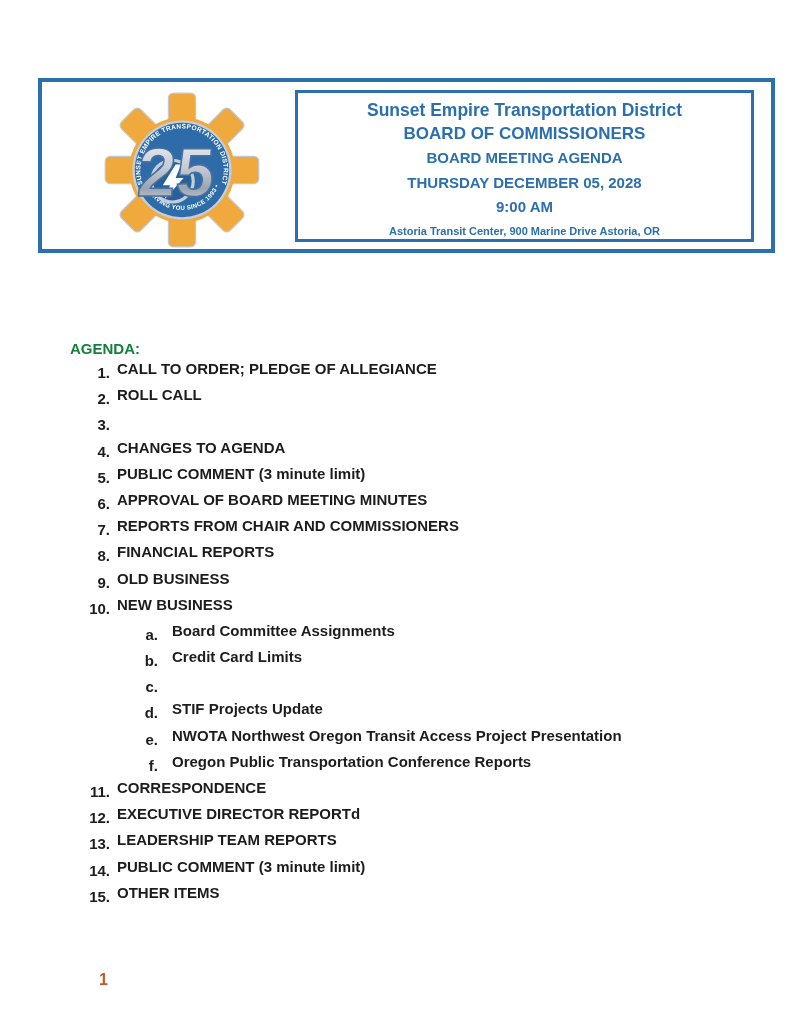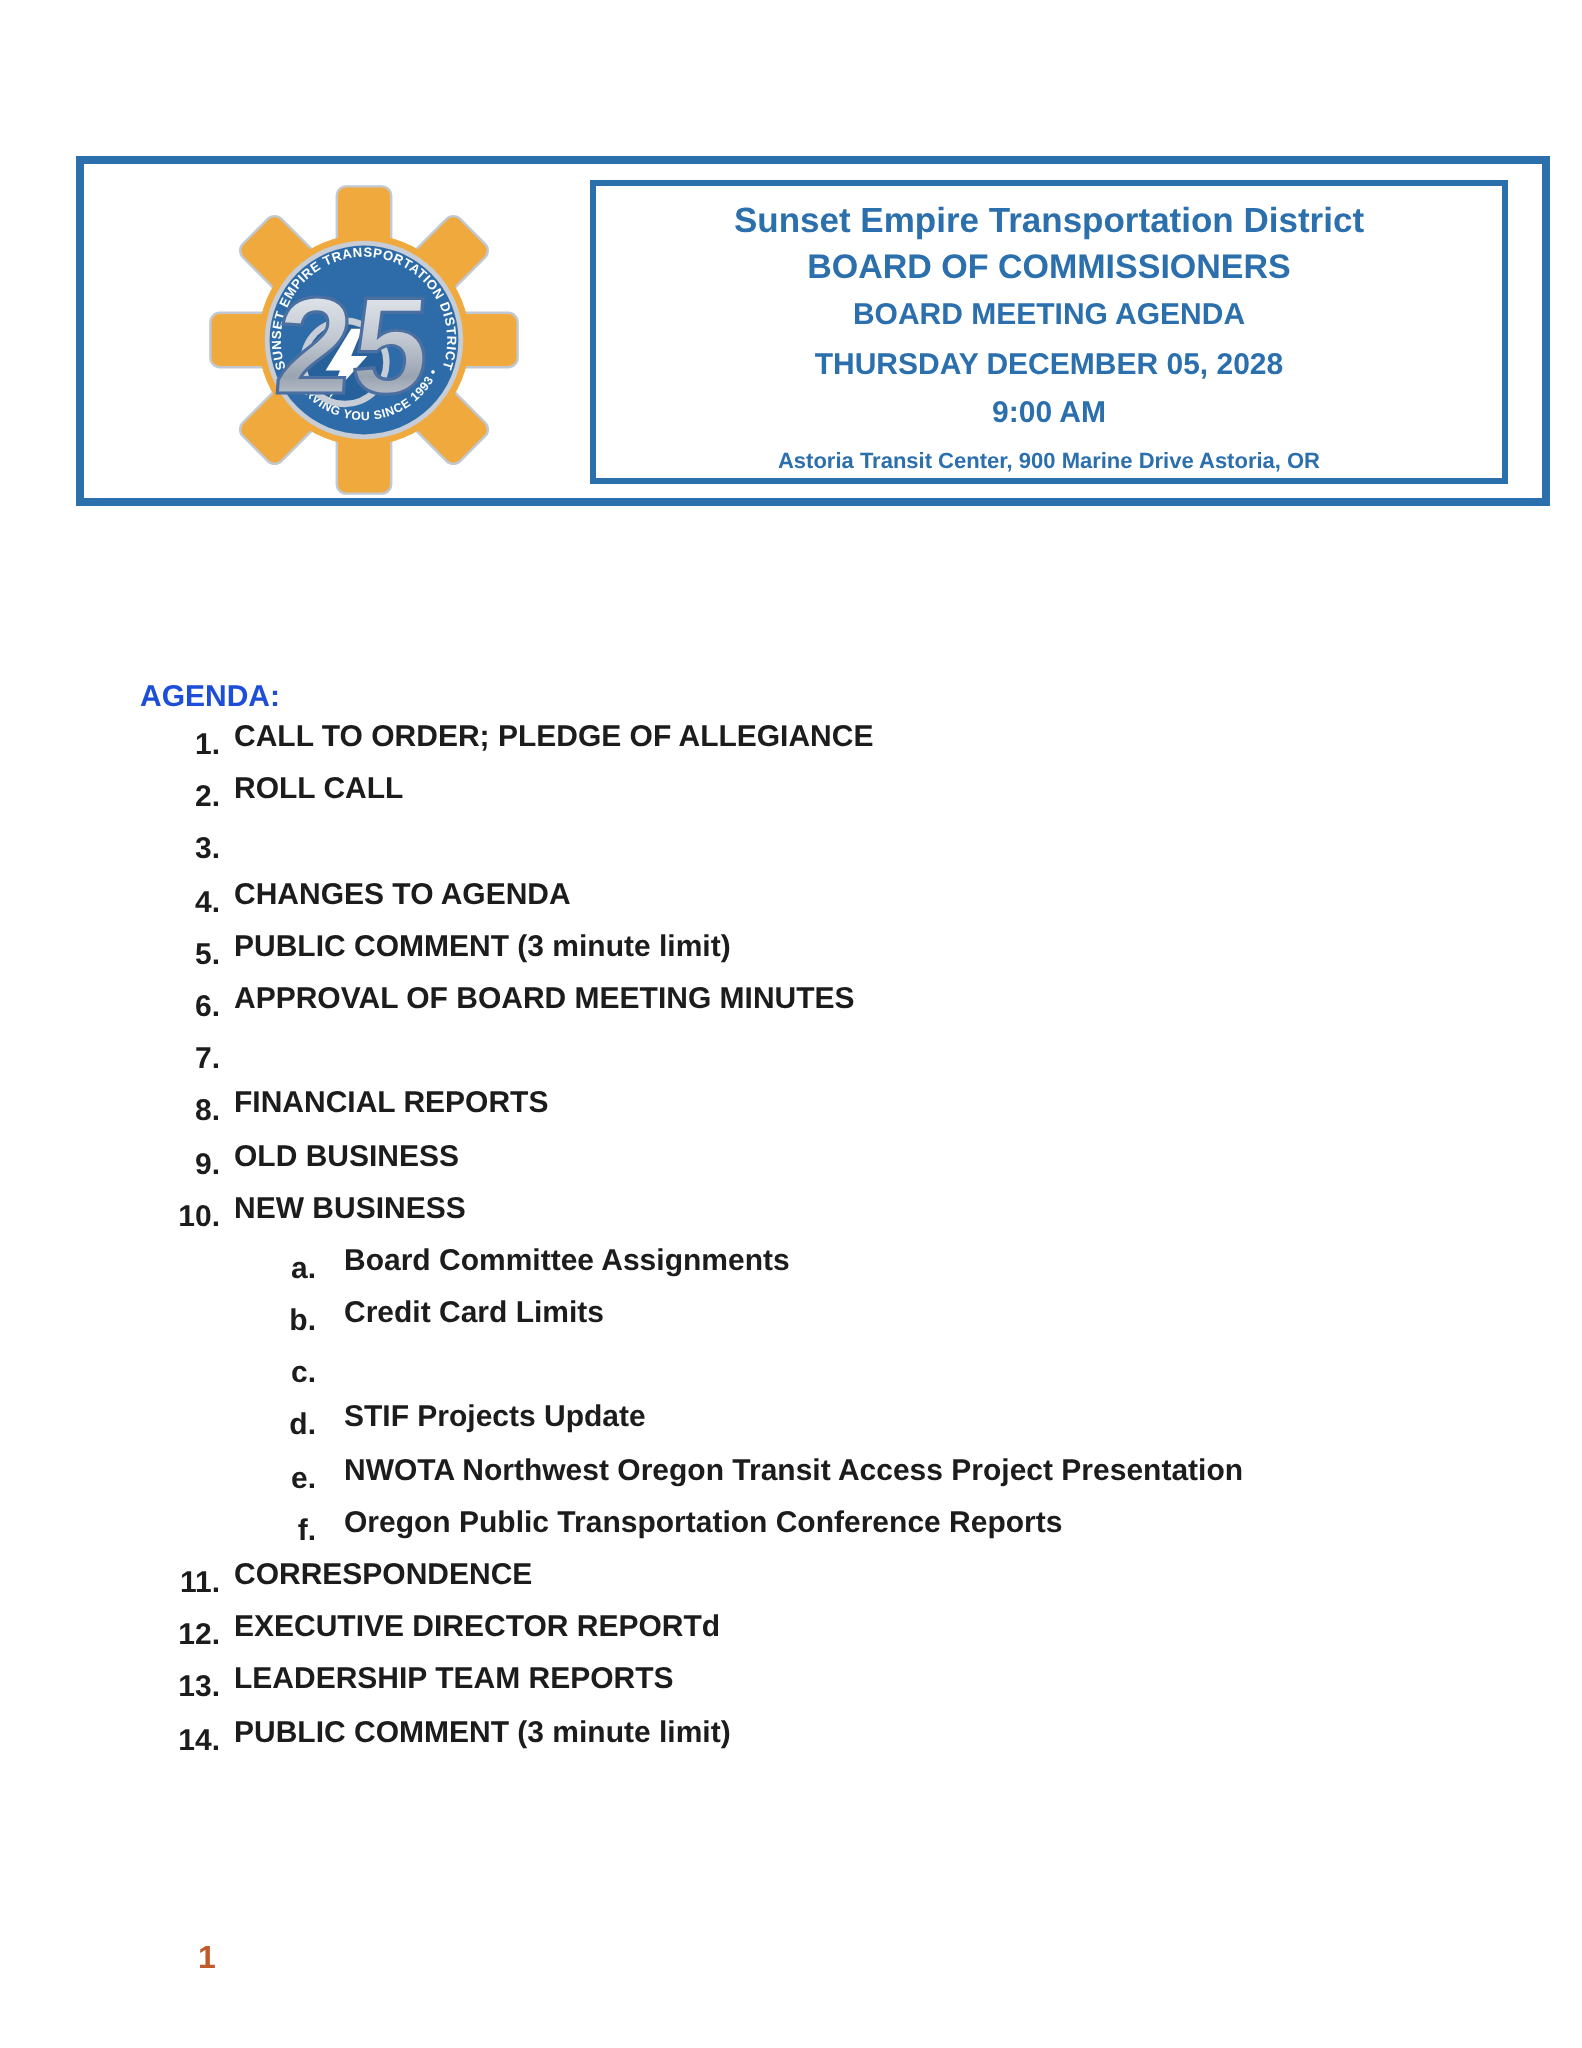--- a/index.html
+++ b/index.html
@@ -37,21 +37,21 @@
   .h-title    { font-size: 17.5px; font-weight: bold; }
   .h-subtitle { font-size: 17px;   font-weight: bold; }
   .h-doctype  { font-size: 15px;   font-weight: bold; }
   .h-date     { font-size: 15px;   font-weight: bold; }
   .h-time     { font-size: 15px;   font-weight: bold; }
   .h-location { font-size: 11px; font-weight: bold; }
 
   
   .agenda-label {
     position: absolute; left: 70px; top: 340px;
-    font-size: 15px; font-weight: bold; color: #1d4ed8;
+    font-size: 15px; font-weight: bold; color: #15803d;
   }
   .agenda {
     position: absolute; left: 70px; top: 360px; width: 660px;
     color: #1C1C1C;
   }
   .row { position: relative; height: 26.2px; font-size: 15px; font-weight: bold; }
   .row .num {
     position: absolute; left: 16px; top: 4px; width: 24px;
     text-align: right; white-space: nowrap;
   }
@@ -149,20 +149,21 @@
     <div class="row l1">
       <span class="num">5.</span>
       <span class="txt">PUBLIC COMMENT (3 minute limit)</span>
     </div>
     <div class="row l1">
       <span class="num">6.</span>
       <span class="txt">APPROVAL OF BOARD MEETING MINUTES</span>
     </div>
     <div class="row l1">
       <span class="num">7.</span>
+      <span class="txt">REPORTS FROM CHAIR AND COMMISSIONERS</span>
     </div>
     <div class="row l1">
       <span class="num">8.</span>
       <span class="txt">FINANCIAL REPORTS</span>
     </div>
     <div class="row l1">
       <span class="num">9.</span>
       <span class="txt">OLD BUSINESS</span>
     </div>
     <div class="row l1">
@@ -201,17 +202,21 @@
       <span class="txt">EXECUTIVE DIRECTOR REPORTd</span>
     </div>
     <div class="row l1">
       <span class="num">13.</span>
       <span class="txt">LEADERSHIP TEAM REPORTS</span>
     </div>
     <div class="row l1">
       <span class="num">14.</span>
       <span class="txt">PUBLIC COMMENT (3 minute limit)</span>
     </div>
+    <div class="row l1">
+      <span class="num">15.</span>
+      <span class="txt">OTHER ITEMS</span>
+    </div>
   </div>
 
   <div class="page-number">1</div>
 
 </div>
 
 </body></html>

